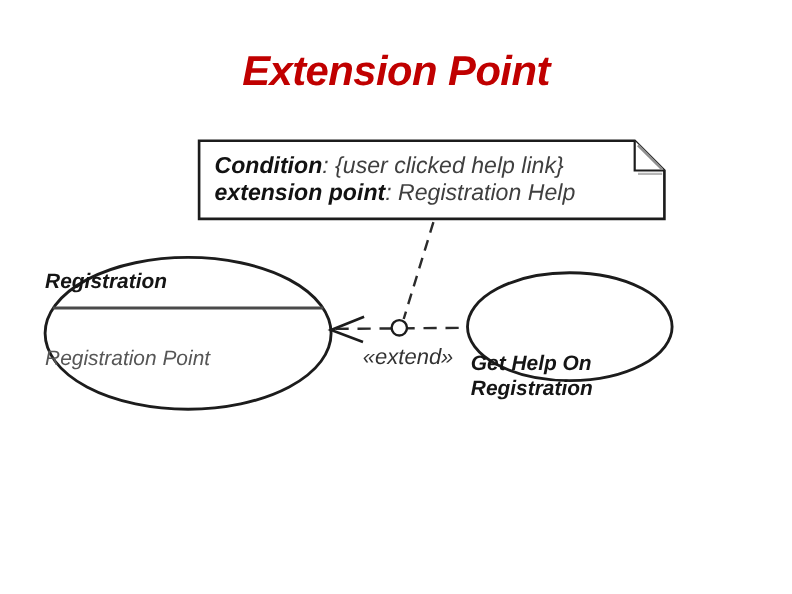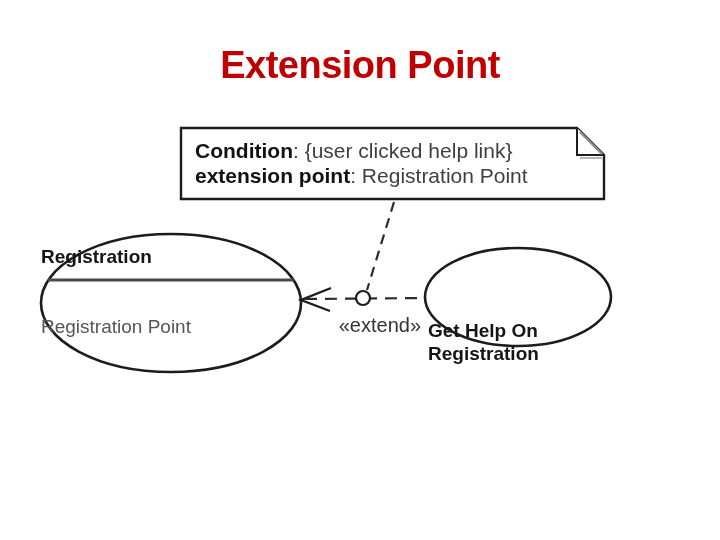--- a/index.html
+++ b/index.html
@@ -7,20 +7,21 @@
     padding: 0;
     background: #ffffff;
   }
   .slide {
     position: relative;
     width: 634px;
     height: 540px;
     background: #ffffff;
     overflow: hidden;
     font-family: "Liberation Sans", sans-serif;
+    font-style: italic;
   }
   .abs { position: absolute; }
   .slide-title {
     top: 44px;
     left: 0;
     width: 720px;
     text-align: center;
     font-size: 38px;
     font-weight: 700;
     color: #C00000;
@@ -78,21 +79,21 @@
     width: 180px;
     font-size: 19px;
     font-weight: 700;
     line-height: 23px;
     margin-top: 45px;
   }
   .stereotype {
     left: 321px;
     top: 314px;
     width: 100px;
-    text-align: right;
+    text-align: center;
     font-size: 20px;
     color: #333333;
     white-space: nowrap;
   }
   .page-number {
     left: 636px;
     top: 502px;
     width: 44px;
     text-align: center;
     font-size: 17px;
@@ -120,21 +121,21 @@
 
     <ellipse cx="518" cy="297" rx="93" ry="49" fill="#ffffff" stroke="#1c1c1c" stroke-width="2.6"></ellipse>
 
     <line x1="305" y1="299" x2="424" y2="298" stroke="#2b2b2b" stroke-width="2.2" stroke-dasharray="12 8"></line>
     <path d="M331 288 L301 300 L330 311" fill="none" stroke="#1c1c1c" stroke-width="2.4"></path>
     <circle cx="363" cy="298" r="7" fill="#ffffff" stroke="#1c1c1c" stroke-width="2.2"></circle>
   </svg>
 
   <div class="abs note-text">
     <div><span class="lbl">Condition</span><span>: {user clicked help link}</span></div>
-    <div><span class="lbl">extension point</span><span>: Registration Point</span></div>
+    <div><span class="lbl">extension point</span><span>: Registration Help</span></div>
   </div>
 
   <div class="abs uc-text reg-name">Registration</div>
   <div class="abs uc-text ext-value">Registration Point</div>
 
   <div class="abs uc-text gethelp-name">
     <div>Get Help On</div>
     <div>Registration</div>
   </div>
 

